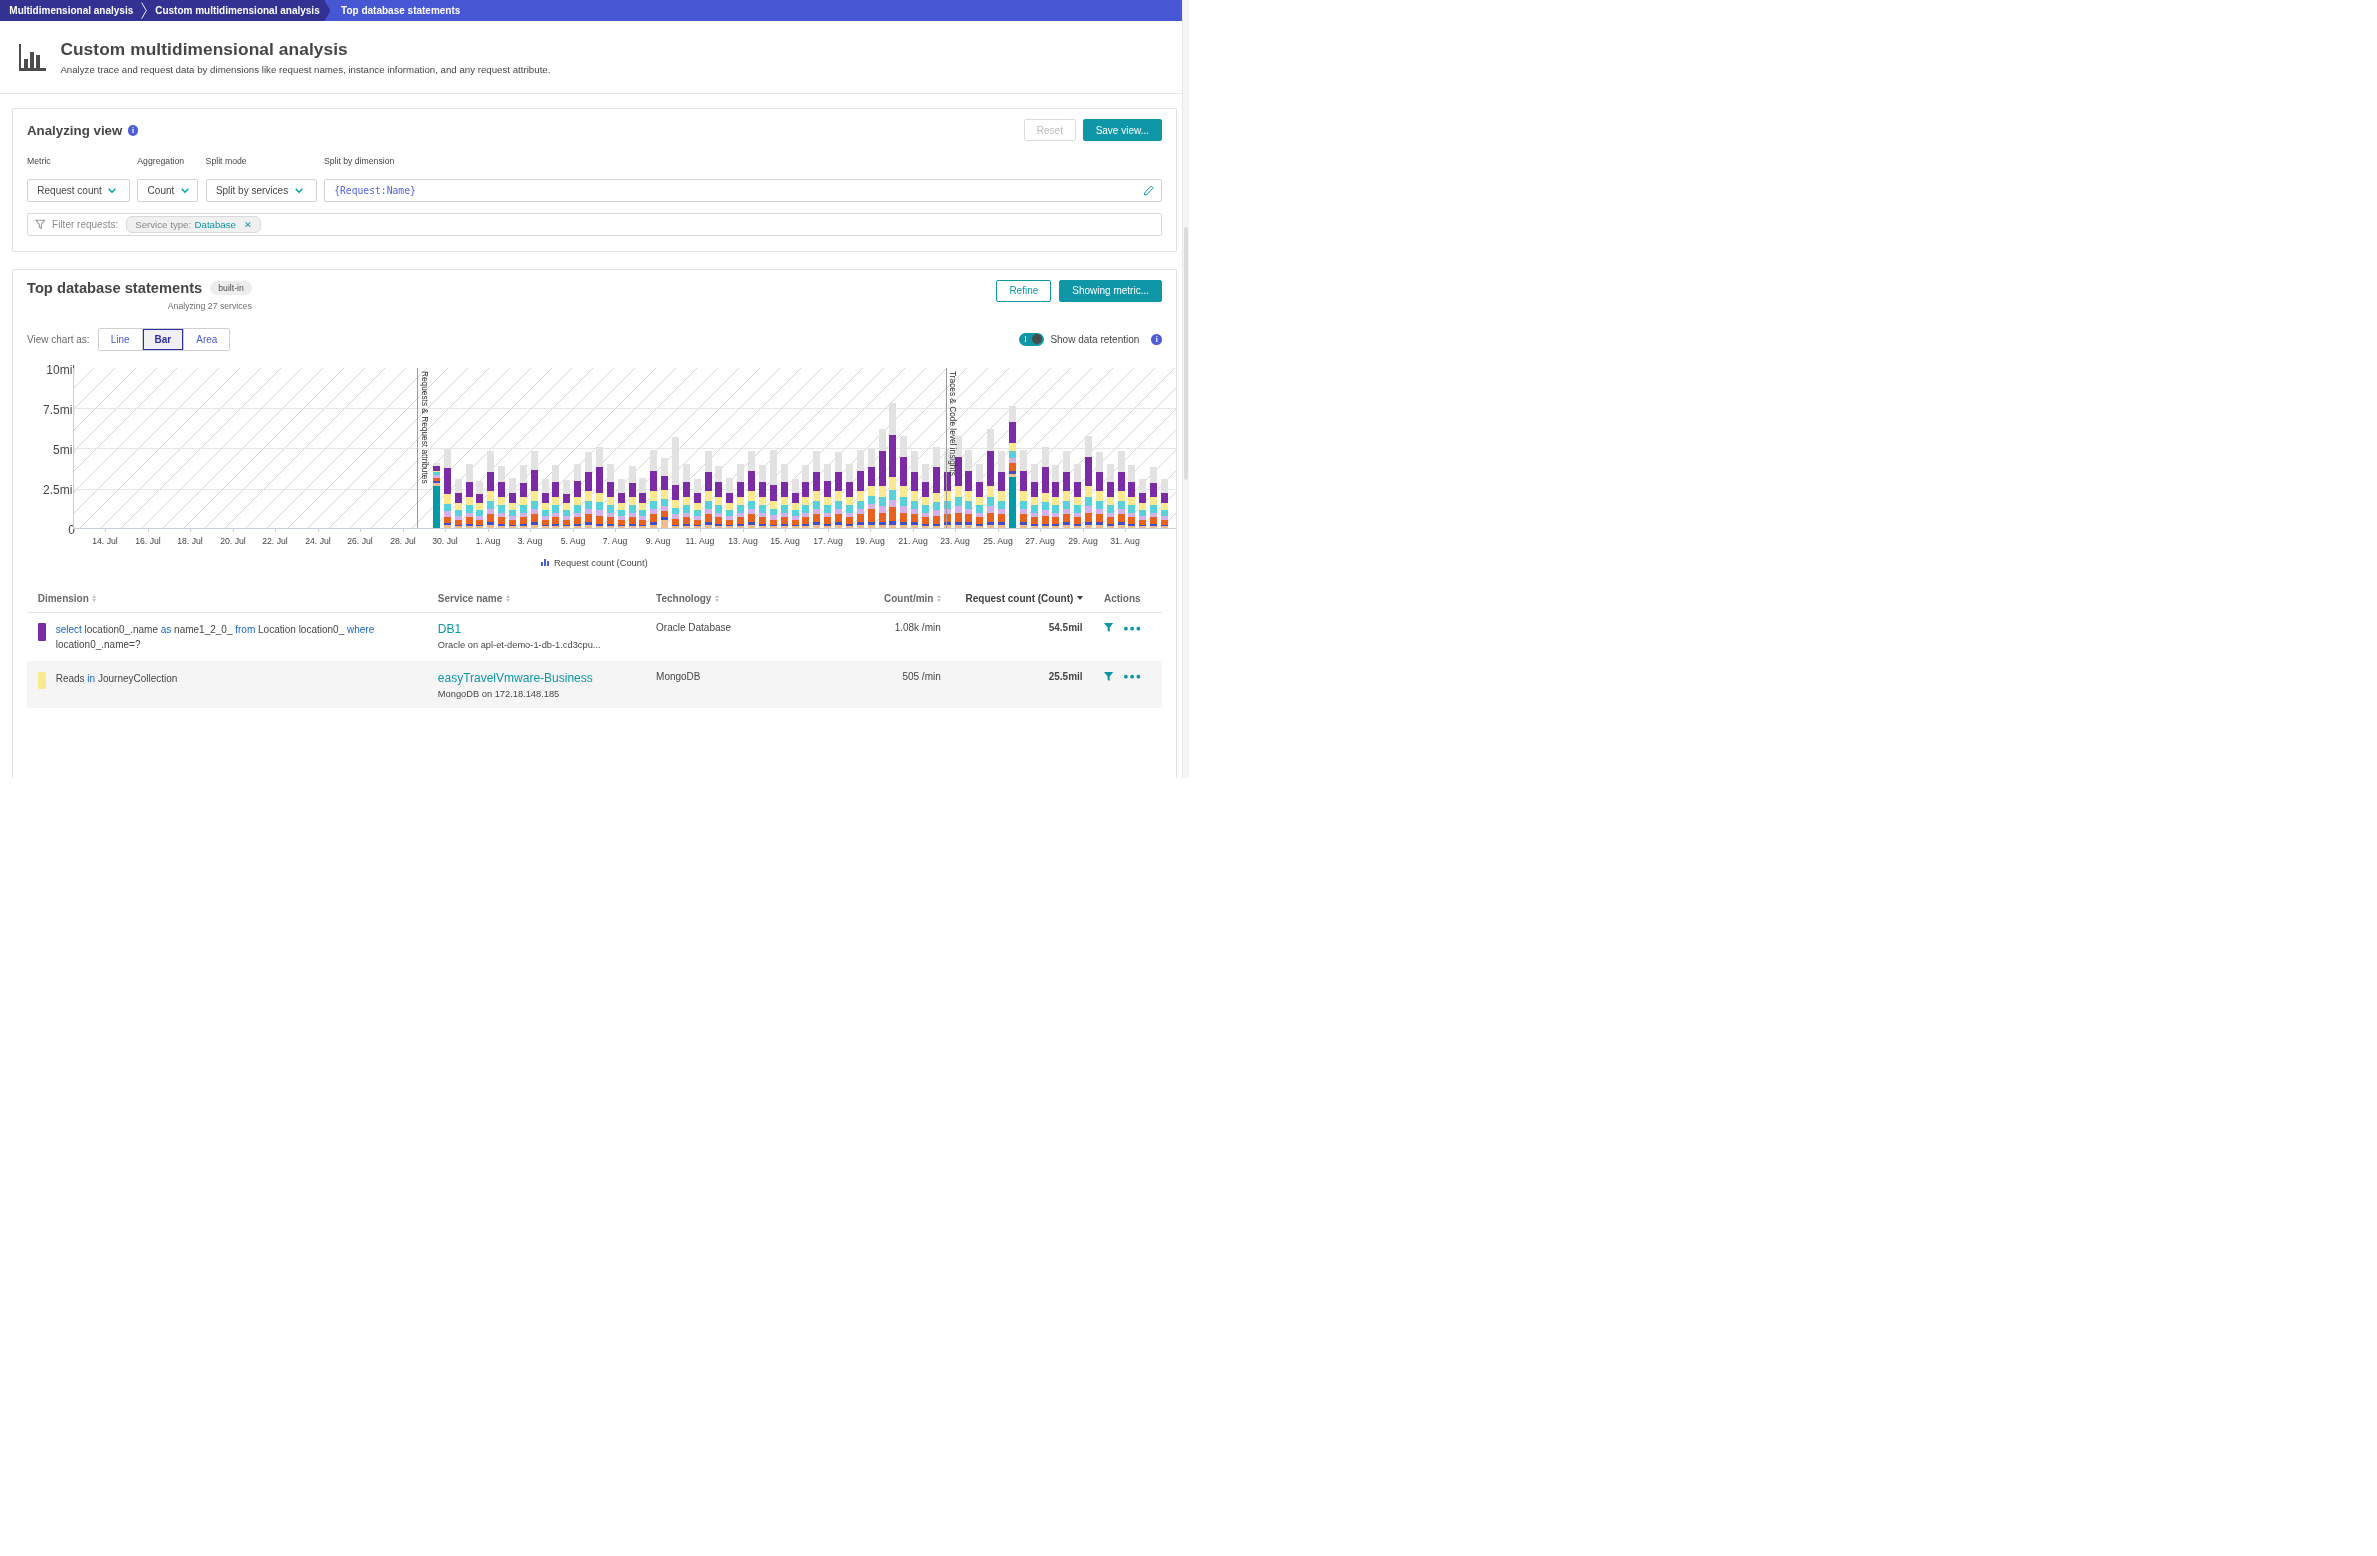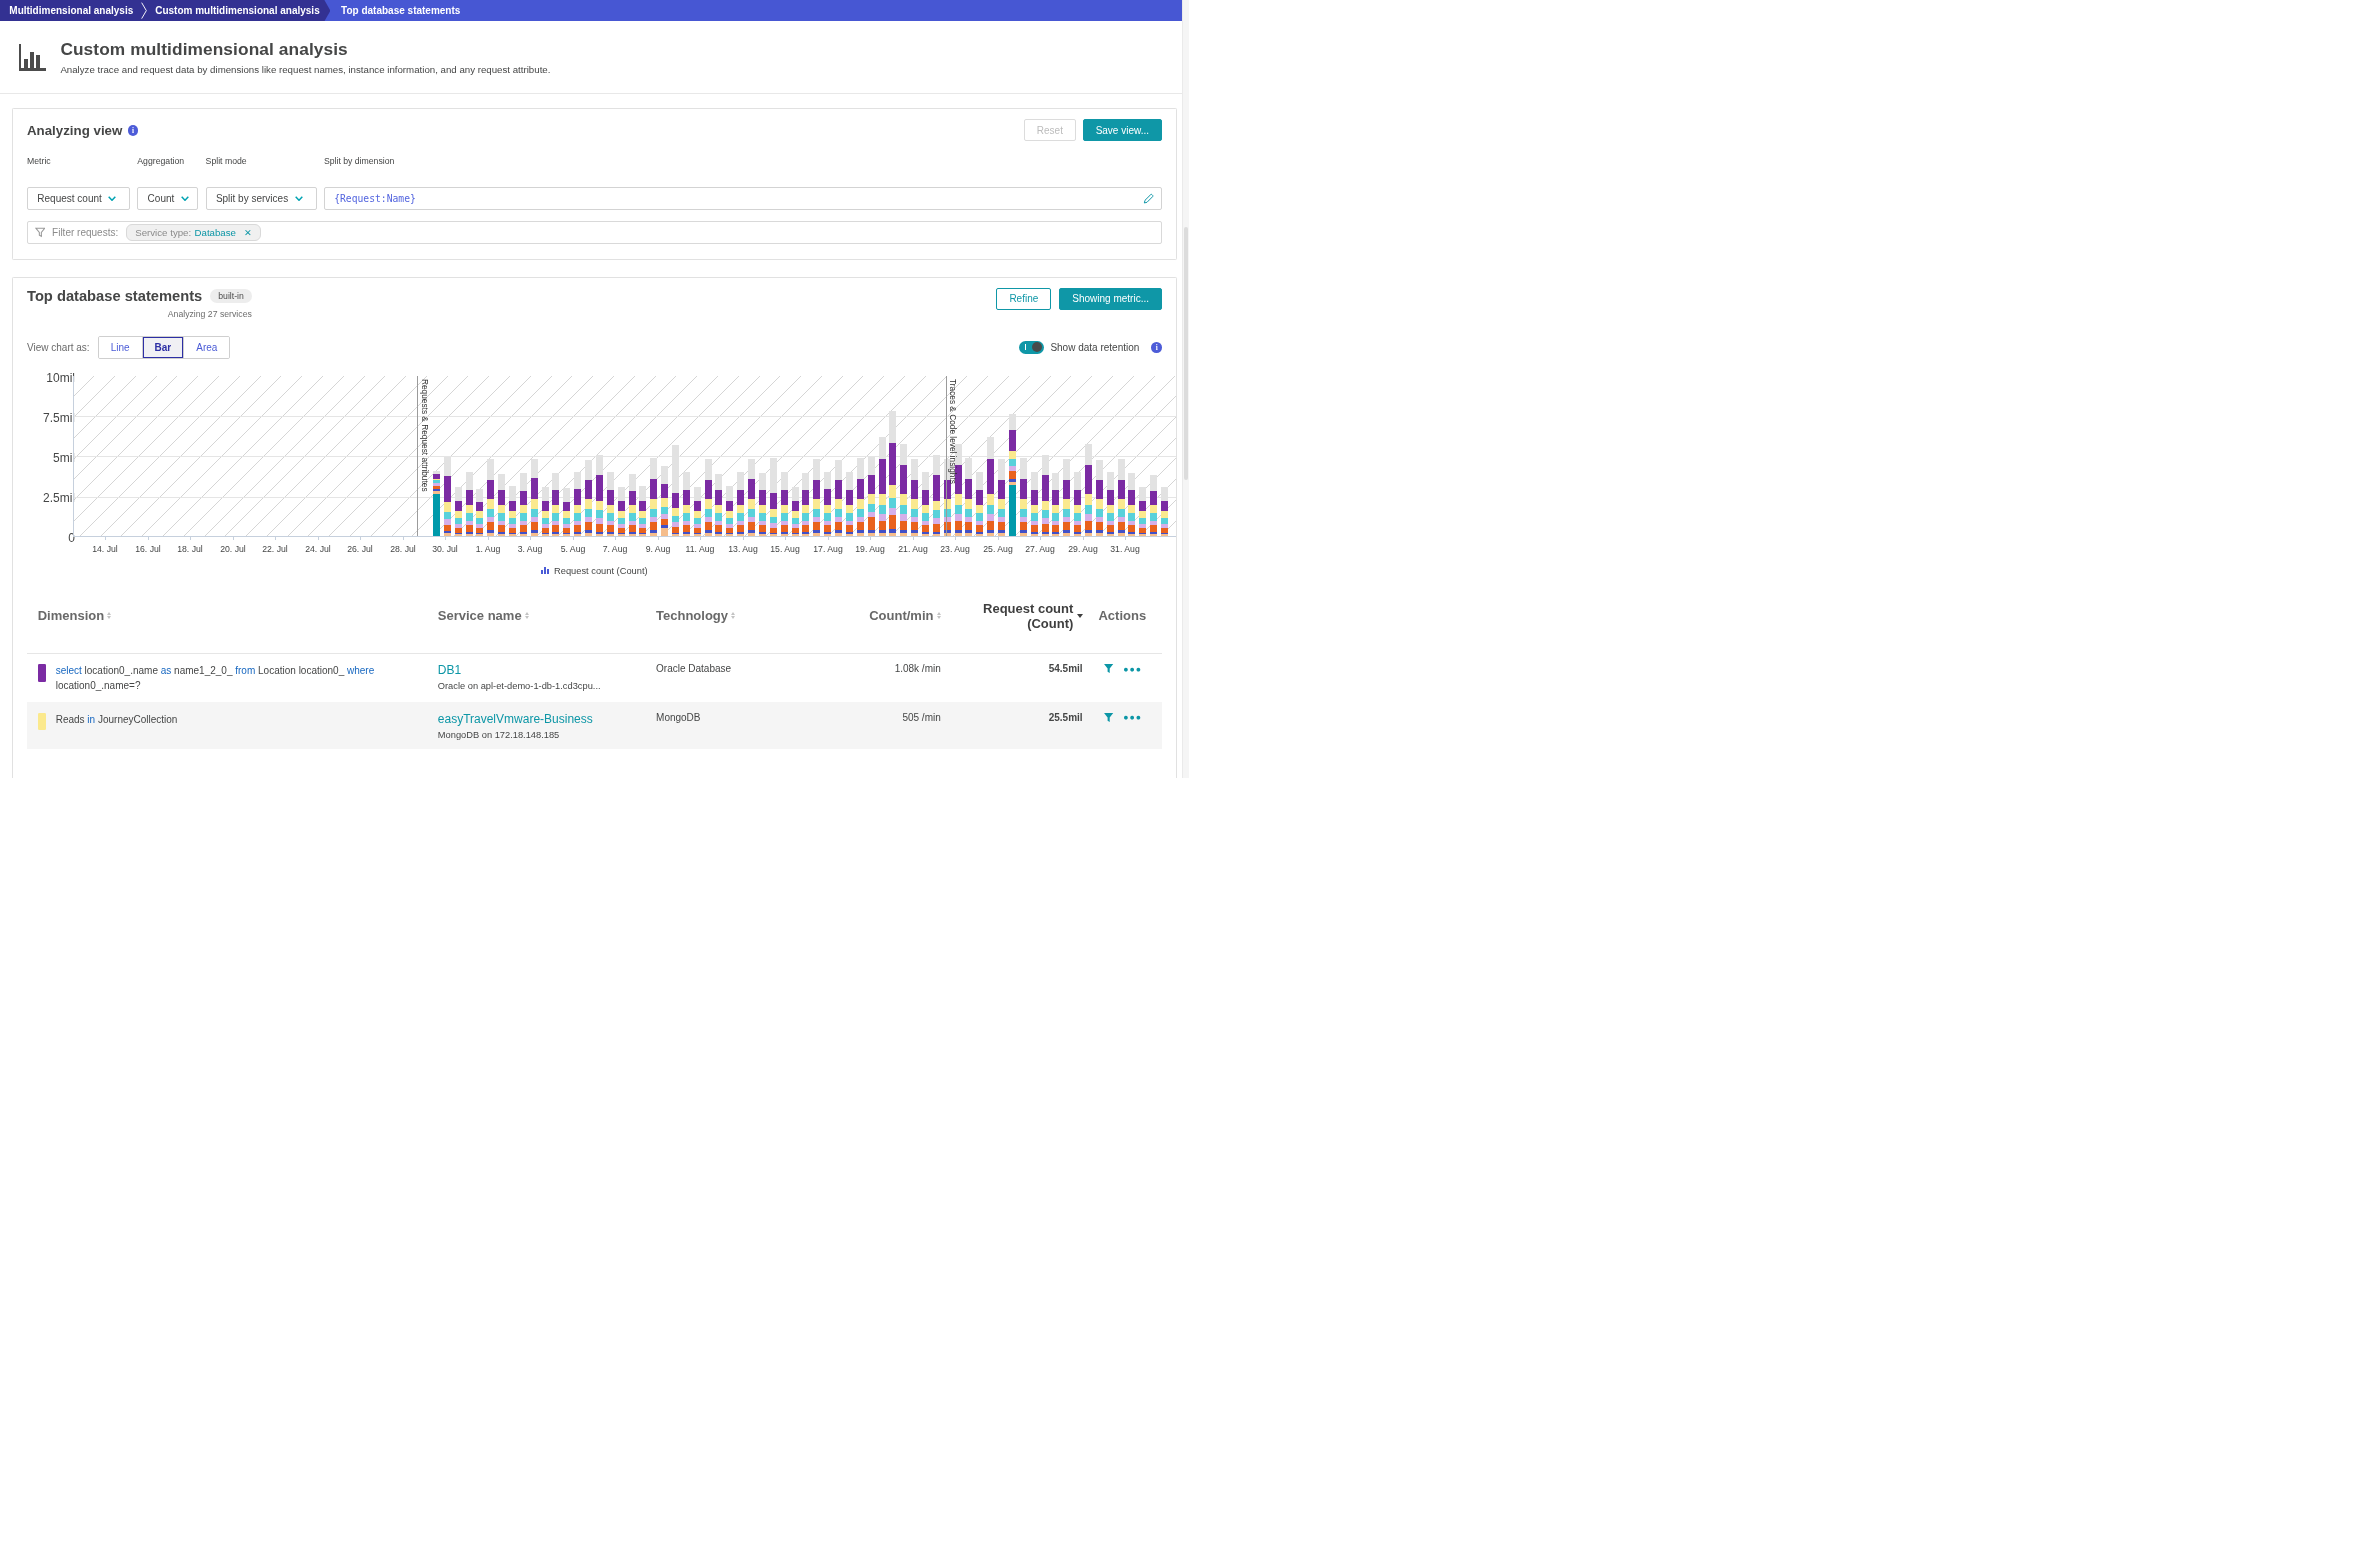--- a/index.html
+++ b/index.html
@@ -39,21 +39,21 @@
   .cfg-actions { margin-left:auto; display:flex; gap:6.7px; }
   .btn { font-size:10px; border-radius:2px; padding:0 12px; height:22px; display:inline-flex; align-items:center; cursor:pointer; font-family:inherit; }
   .btn-disabled { background:#fff; border:0.7px solid #dcdcdc; color:#bcbcbc; cursor:default; }
   .btn-primary { background:#0f97a7; border:0.7px solid #0f97a7; color:#fff; }
   .btn-outline { background:#fff; border:0.7px solid #0f97a7; color:#0f97a7; }
 
   
   .fields { display:flex; gap:7.3px; margin-top:14.7px; }
   .fgroup { display:flex; flex-direction:column; }
   .fgroup.grow { flex:1; }
-  .flabel { font-size:8.7px; margin-bottom:21px; color:#454646; }
+  .flabel { font-size:8.7px; margin-bottom:13px; color:#454646; }
   .select { height:23px; border:0.7px solid #d3d3d3; border-radius:2px; background:#fff; display:flex; align-items:center;
      padding:0 8px 0 9.3px; font-size:10px; cursor:pointer; }
   .select .chev { margin-left:6.7px; }
   .w-metric { width:103px; } .w-agg { width:61px; } .w-split { width:111px; }
   .dim-field { height:23px; border:0.7px solid #d3d3d3; border-radius:2px; display:flex; align-items:center; padding:0 6.7px 0 9.3px; }
   .dim-code { font-family:"DejaVu Sans Mono","Liberation Mono",monospace; font-size:9.7px; color:#5365df; flex:1; }
   .pencil { cursor:pointer; }
 
   
   .filter-bar { margin-top:11.3px; height:23px; border:0.7px solid #d9d9d9; border-radius:2px; display:flex; align-items:center; padding:0 6.7px; }
@@ -102,21 +102,21 @@
   .legend { position:absolute; left:0; right:0; top:195px; display:flex; justify-content:center; align-items:center; gap:4.7px; }
   .legend-icon { display:flex; align-items:flex-end; gap:1px; height:7.3px; }
   .legend-icon i { width:2px; background:#4a5bd6; display:block; }
   .legend-text { font-size:9.3px; }
 
   
   .dims-head { margin-top:13.3px; display:flex; align-items:baseline; gap:6.7px; }
   .dims-title { font-size:13.3px; font-weight:700; }
   .dims-sub { font-size:9.3px; color:#454646; }
   .tbl { margin-top:9.3px; }
-  .thead { display:flex; align-items:center; padding:8px 0 22px 0; border-bottom:0.7px solid #e6e6e6; font-size:13px; color:#696969; font-weight:700; }
+  .thead { display:flex; align-items:center; padding:8px 0 8px 0; border-bottom:0.7px solid #e6e6e6; font-size:10px; color:#696969; font-weight:700; }
   .th { display:flex; align-items:center; gap:3.3px; cursor:pointer; }
   .col-dim { width:414px; padding-left:10.7px; }
   .col-service { width:220px; }
   .col-tech { width:187px; }
   .col-count { width:100px; justify-content:flex-end; text-align:right; }
   .col-req { width:143px; justify-content:flex-end; text-align:right; }
   .col-actions { width:80px; justify-content:center; text-align:center; }
   .th.sorted { color:#3f3f3f; }
   .sort { display:inline-flex; flex-direction:column; gap:1.3px; }
   .sort b { width:0; height:0; border-left:2.7px solid transparent; border-right:2.7px solid transparent; display:block; }

